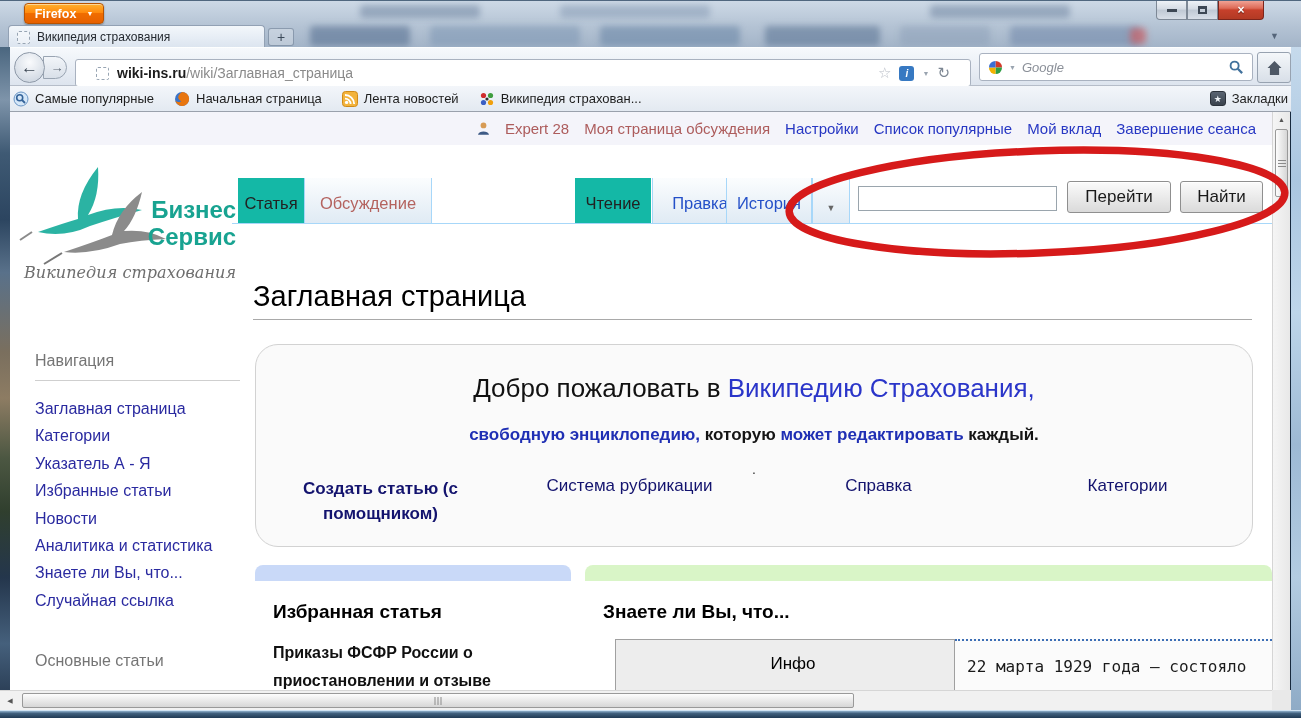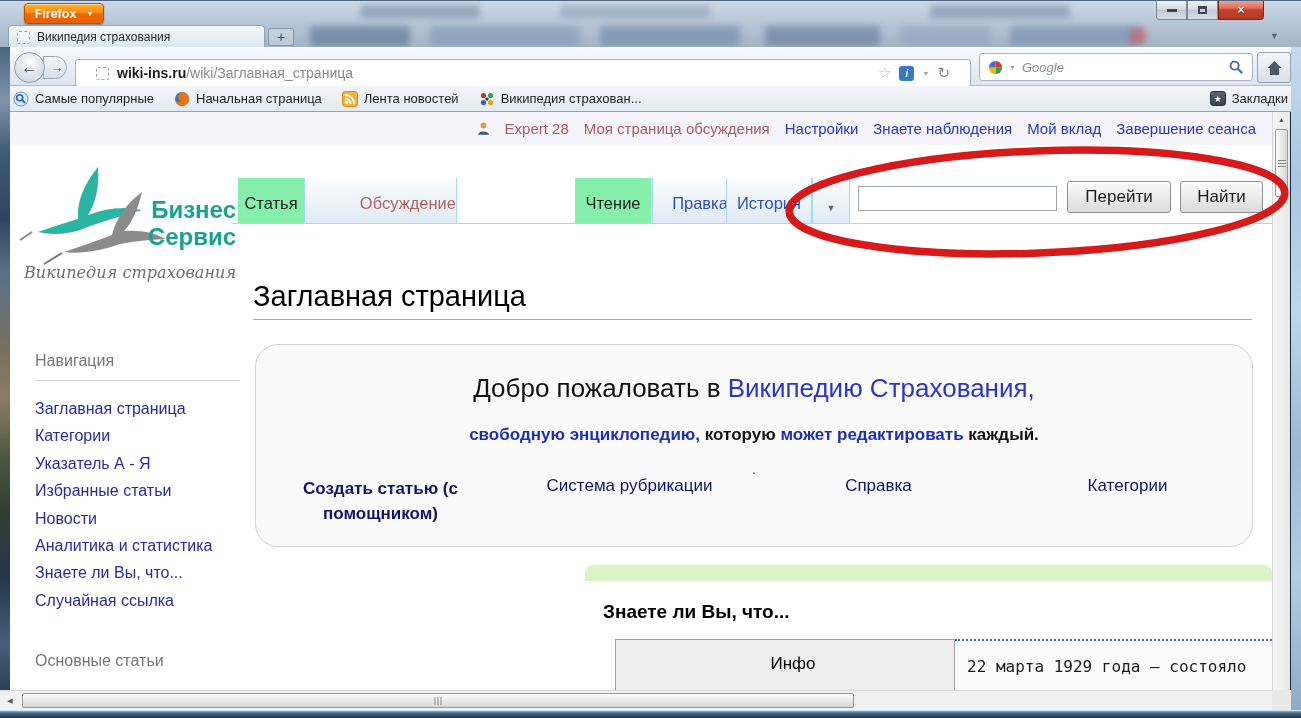--- a/index.html
+++ b/index.html
@@ -92,21 +92,21 @@
     display:flex; align-items:center; justify-content:flex-end; gap:15px; padding-right:16px; font-size:15px; }
   #userbar a { text-decoration:none; cursor:pointer; }
   .u-red { color:#ad5c5c; } .u-blue { color:#2737c3; }
 
   #logo { left:8px; top:40px; width:222px; height:136px; cursor:pointer; }
 
   .wtab { position:absolute; top:66px; height:46px; display:flex; align-items:flex-end;
     justify-content:center; padding-bottom:11px; font-size:16.5px; cursor:pointer; }
   .wtab.inactive { background:linear-gradient(to bottom,#fbfdfe,#dfeaf4);
     border-left:1px solid #a7d7f9; border-right:1px solid #a7d7f9; }
-  .wtab.active { background:#86efac; color:#222; }
+  .wtab.active { background:#14b8a6; color:#222; }
   .lnk-blue { color:#2450c8; } .lnk-red { color:#b4635f; }
   #tabs-underline { left:222px; top:111px; width:1040px; height:1px; background:#a7d7f9; }
   #wiki-search-input { left:848px; top:74px; width:199px; height:25px; border:1px solid #9aa5ad;
     font-size:14px; padding:0 6px; outline:none; font-family:"Liberation Sans",sans-serif; }
   .wiki-btn { position:absolute; top:69px; height:32px; border:1px solid #8f8f8f; border-radius:3px;
     background:linear-gradient(to bottom,#fbfbfb,#dadada); font-size:17px; color:#1a1a1a;
     font-family:"Liberation Sans",sans-serif; cursor:pointer; box-shadow:inset 0 1px 0 #fff; }
   #btn-go { left:1057px; width:104px; } #btn-find { left:1170px; width:83px; }
 
   #page-title { left:243px; top:168px; font-size:29px; font-weight:normal; color:#000; }
@@ -290,39 +290,39 @@
   <div id="page" class="abs">
 
     <div id="userbar">
       <svg width="13" height="13" viewBox="0 0 13 13">
         <circle cx="6.5" cy="3.4" r="2.9" fill="#d79b55"></circle>
         <path d="M1,12.8 C1.8,8.4 11.2,8.4 12,12.8 Z" fill="#3d5a85"></path>
       </svg>
       <a class="u-red">Expert 28</a>
       <a class="u-red">Моя страница обсуждения</a>
       <a class="u-blue">Настройки</a>
-      <a class="u-blue">Знаете наблюдения</a>
+      <a class="u-blue">Список популярные</a>
       <a class="u-blue">Мой вклад</a>
       <a class="u-blue">Завершение сеанса</a>
     </div>
 
     <svg id="logo" class="abs" viewBox="0 0 222 136">
       <path d="M20,80 Q46,71 60,67 Q58,42 80,15 Q82,44 70,63 Q98,52 124,58 Q96,66 72,74 Q46,86 20,80 Z" fill="#2bb3a3"></path>
       <path d="M14,80 L2,88" stroke="#8a8a8a" stroke-width="2" fill="none"></path>
       <path d="M46,100 Q76,90 94,83 Q100,58 124,40 Q118,66 106,79 Q130,77 148,87 Q122,88 102,92 Q72,103 46,100 Z" fill="#8b8b8b"></path>
       <path d="M44,101 L26,112" stroke="#777" stroke-width="2" fill="none"></path>
       <text x="218" y="66" text-anchor="end" font-size="24" font-weight="bold" fill="#18a391" font-family="Liberation Sans, sans-serif">Бизнес</text>
       <text x="218" y="93" text-anchor="end" font-size="24" font-weight="bold" fill="#18a391" font-family="Liberation Sans, sans-serif">Сервис</text>
       <text x="6" y="126" font-size="16" font-style="italic" fill="#6e6e6e" font-family="DejaVu Serif, serif" textLength="212" lengthAdjust="spacing">Википедия  страхования</text>
     </svg>
 
     <div class="wtab active" style="left:228px;width:66px;">
         <span>Статья</span>
       </div>
-    <div class="wtab inactive" style="left:294px;width:153px;justify-content:flex-end;">
+    <div class="wtab inactive" style="left:294px;width:128px;">
         <span class="lnk-red">Обсуждение</span>
       </div>
     <div class="wtab active" style="left:565px;width:76px;">
         <span>Чтение</span>
       </div>
     <div class="wtab inactive" style="left:642px;width:96px;">
         <span class="lnk-blue">Правка</span>
       </div>
     <div class="wtab inactive" style="left:716px;width:86px;">
         <span class="lnk-blue">История</span>
@@ -344,20 +344,25 @@
       <div id="w-line2"><span class="wl">свободную энциклопедию,</span><span> которую </span><span class="wl">может редактировать</span><span> каждый.</span></div>
       <div id="w-dot">.</div>
       <div id="quick-row">
         <div class="q-col first"><span>Создать статью (с помощником)</span></div>
         <div class="q-col"><span>Система рубрикации</span></div>
         <div class="q-col"><span>Справка</span></div>
         <div class="q-col"><span>Категории</span></div>
       </div>
     </div>
 
+    <div id="featured-box" class="abs">
+      <div class="box-header"></div>
+      <div class="box-title">Избранная статья</div>
+      <div id="featured-text">Приказы ФСФР России о приостановлении и отзыве</div>
+    </div>
 
     <div id="dyk-box" class="abs">
       <div class="box-header"></div>
       <div class="box-title">Знаете ли Вы, что...</div>
       <div id="dyk-table">
         <div id="dyk-info-cell"><span>Инфо</span></div>
         <div id="dyk-text-cell">22 марта 1929 года – состояло</div>
       </div>
     </div>
 

